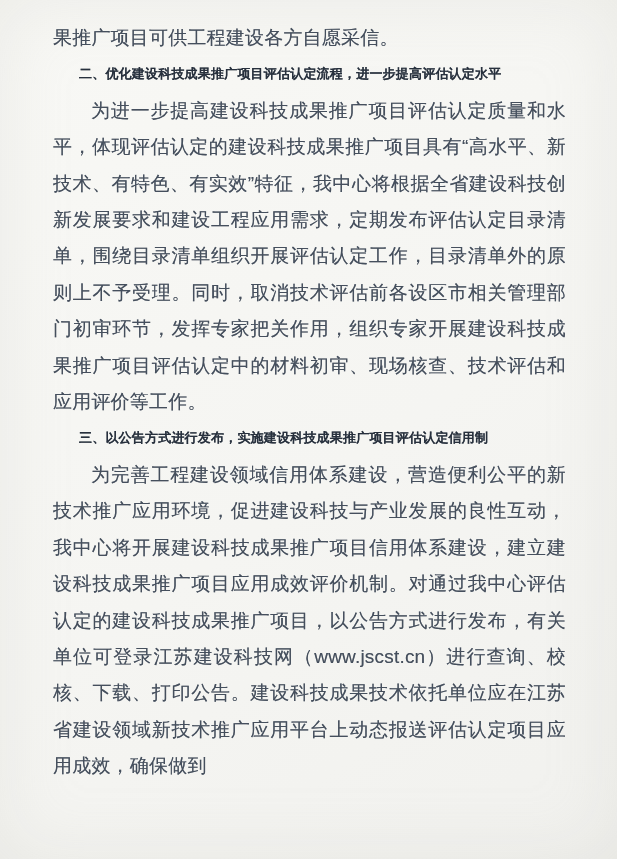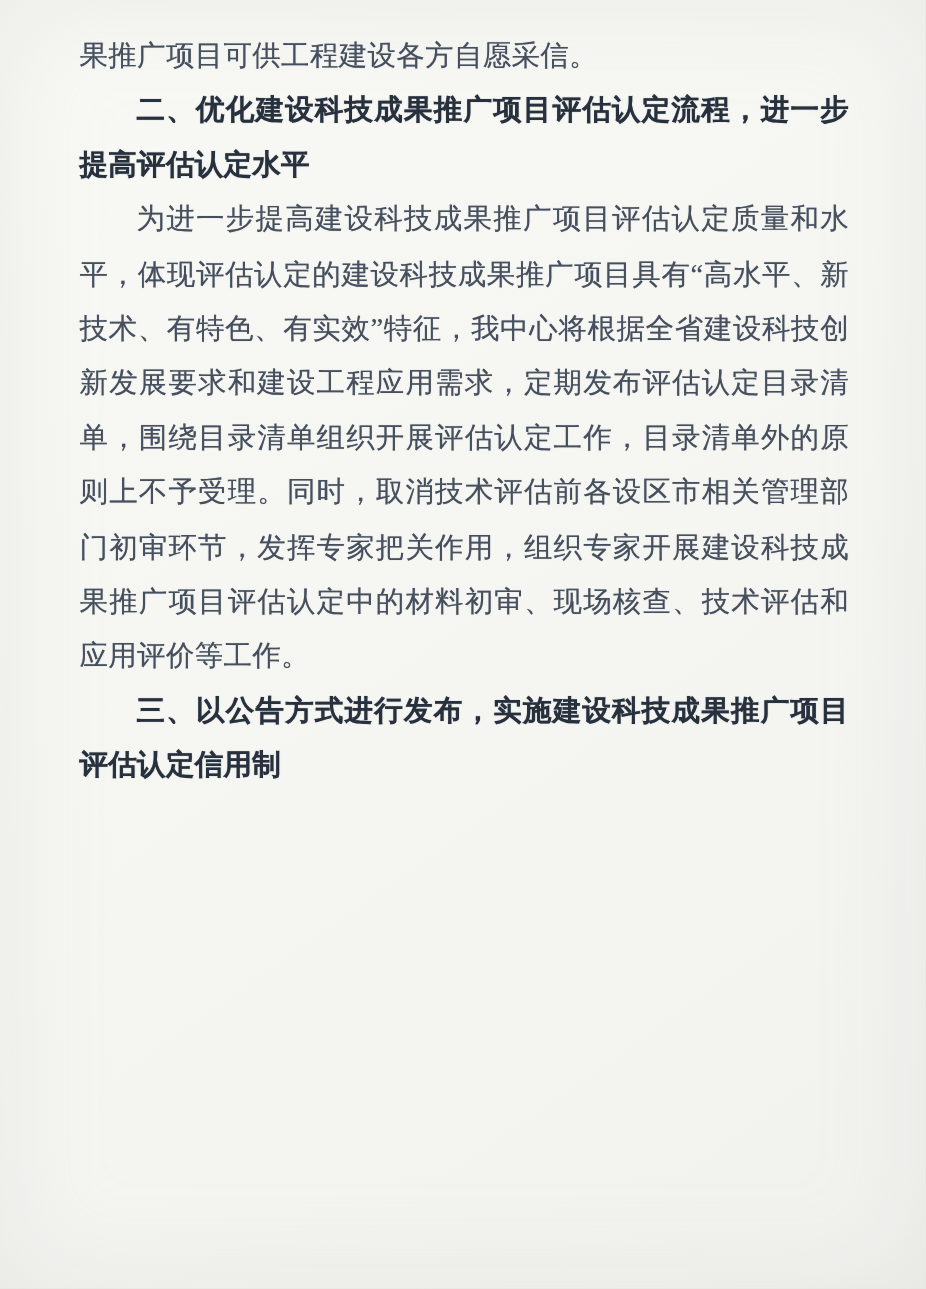--- a/index.html
+++ b/index.html
@@ -20,41 +20,42 @@
   .content {
     position: absolute;
     left: 53px;
     top: 20px;
     width: 513px;
     text-align: justify;
     text-justify: inter-ideograph;
   }
   .para {
     margin: 0;
-    font-family: Liberation Serif, serif;
+    font-family: Liberation Sans, sans-serif;
     font-size: 19px;
     line-height: 36.4px;
     color: #454f5d;
     letter-spacing: 0.2px;
     text-shadow: 0 0 0.5px rgba(69,79,93,0.55);
   }
   .para.indent {
     text-indent: 2em;
   }
   .para.heading {
     font-family: "Liberation Sans", sans-serif;
     font-weight: 700;
-    font-size: 19px;
+    font-size: 13px;
     color: #27303d;
     text-shadow: 0 0 0.6px rgba(39,48,61,0.6);
   }
 </style>
 </head>
 <body>
 
 <div class="page">
   <div class="content">
     <p class="para">果推广项目可供工程建设各方自愿采信。</p>
     <p class="para heading indent">二、优化建设科技成果推广项目评估认定流程，进一步提高评估认定水平</p>
     <p class="para indent">为进一步提高建设科技成果推广项目评估认定质量和水平，体现评估认定的建设科技成果推广项目具有“高水平、新技术、有特色、有实效”特征，我中心将根据全省建设科技创新发展要求和建设工程应用需求，定期发布评估认定目录清单，围绕目录清单组织开展评估认定工作，目录清单外的原则上不予受理。同时，取消技术评估前各设区市相关管理部门初审环节，发挥专家把关作用，组织专家开展建设科技成果推广项目评估认定中的材料初审、现场核查、技术评估和应用评价等工作。</p>
     <p class="para heading indent">三、以公告方式进行发布，实施建设科技成果推广项目评估认定信用制</p>
+    <p class="para indent">为完善工程建设领域信用体系建设，营造便利公平的新技术推广应用环境，促进建设科技与产业发展的良性互动，我中心将开展建设科技成果推广项目信用体系建设，建立建设科技成果推广项目应用成效评价机制。对通过我中心评估认定的建设科技成果推广项目，以公告方式进行发布，有关单位可登录江苏建设科技网（www.jscst.cn）进行查询、校核、下载、打印公告。建设科技成果技术依托单位应在江苏省建设领域新技术推广应用平台上动态报送评估认定项目应用成效，确保做到</p>
   </div>
 </div>
 
 </body></html>

